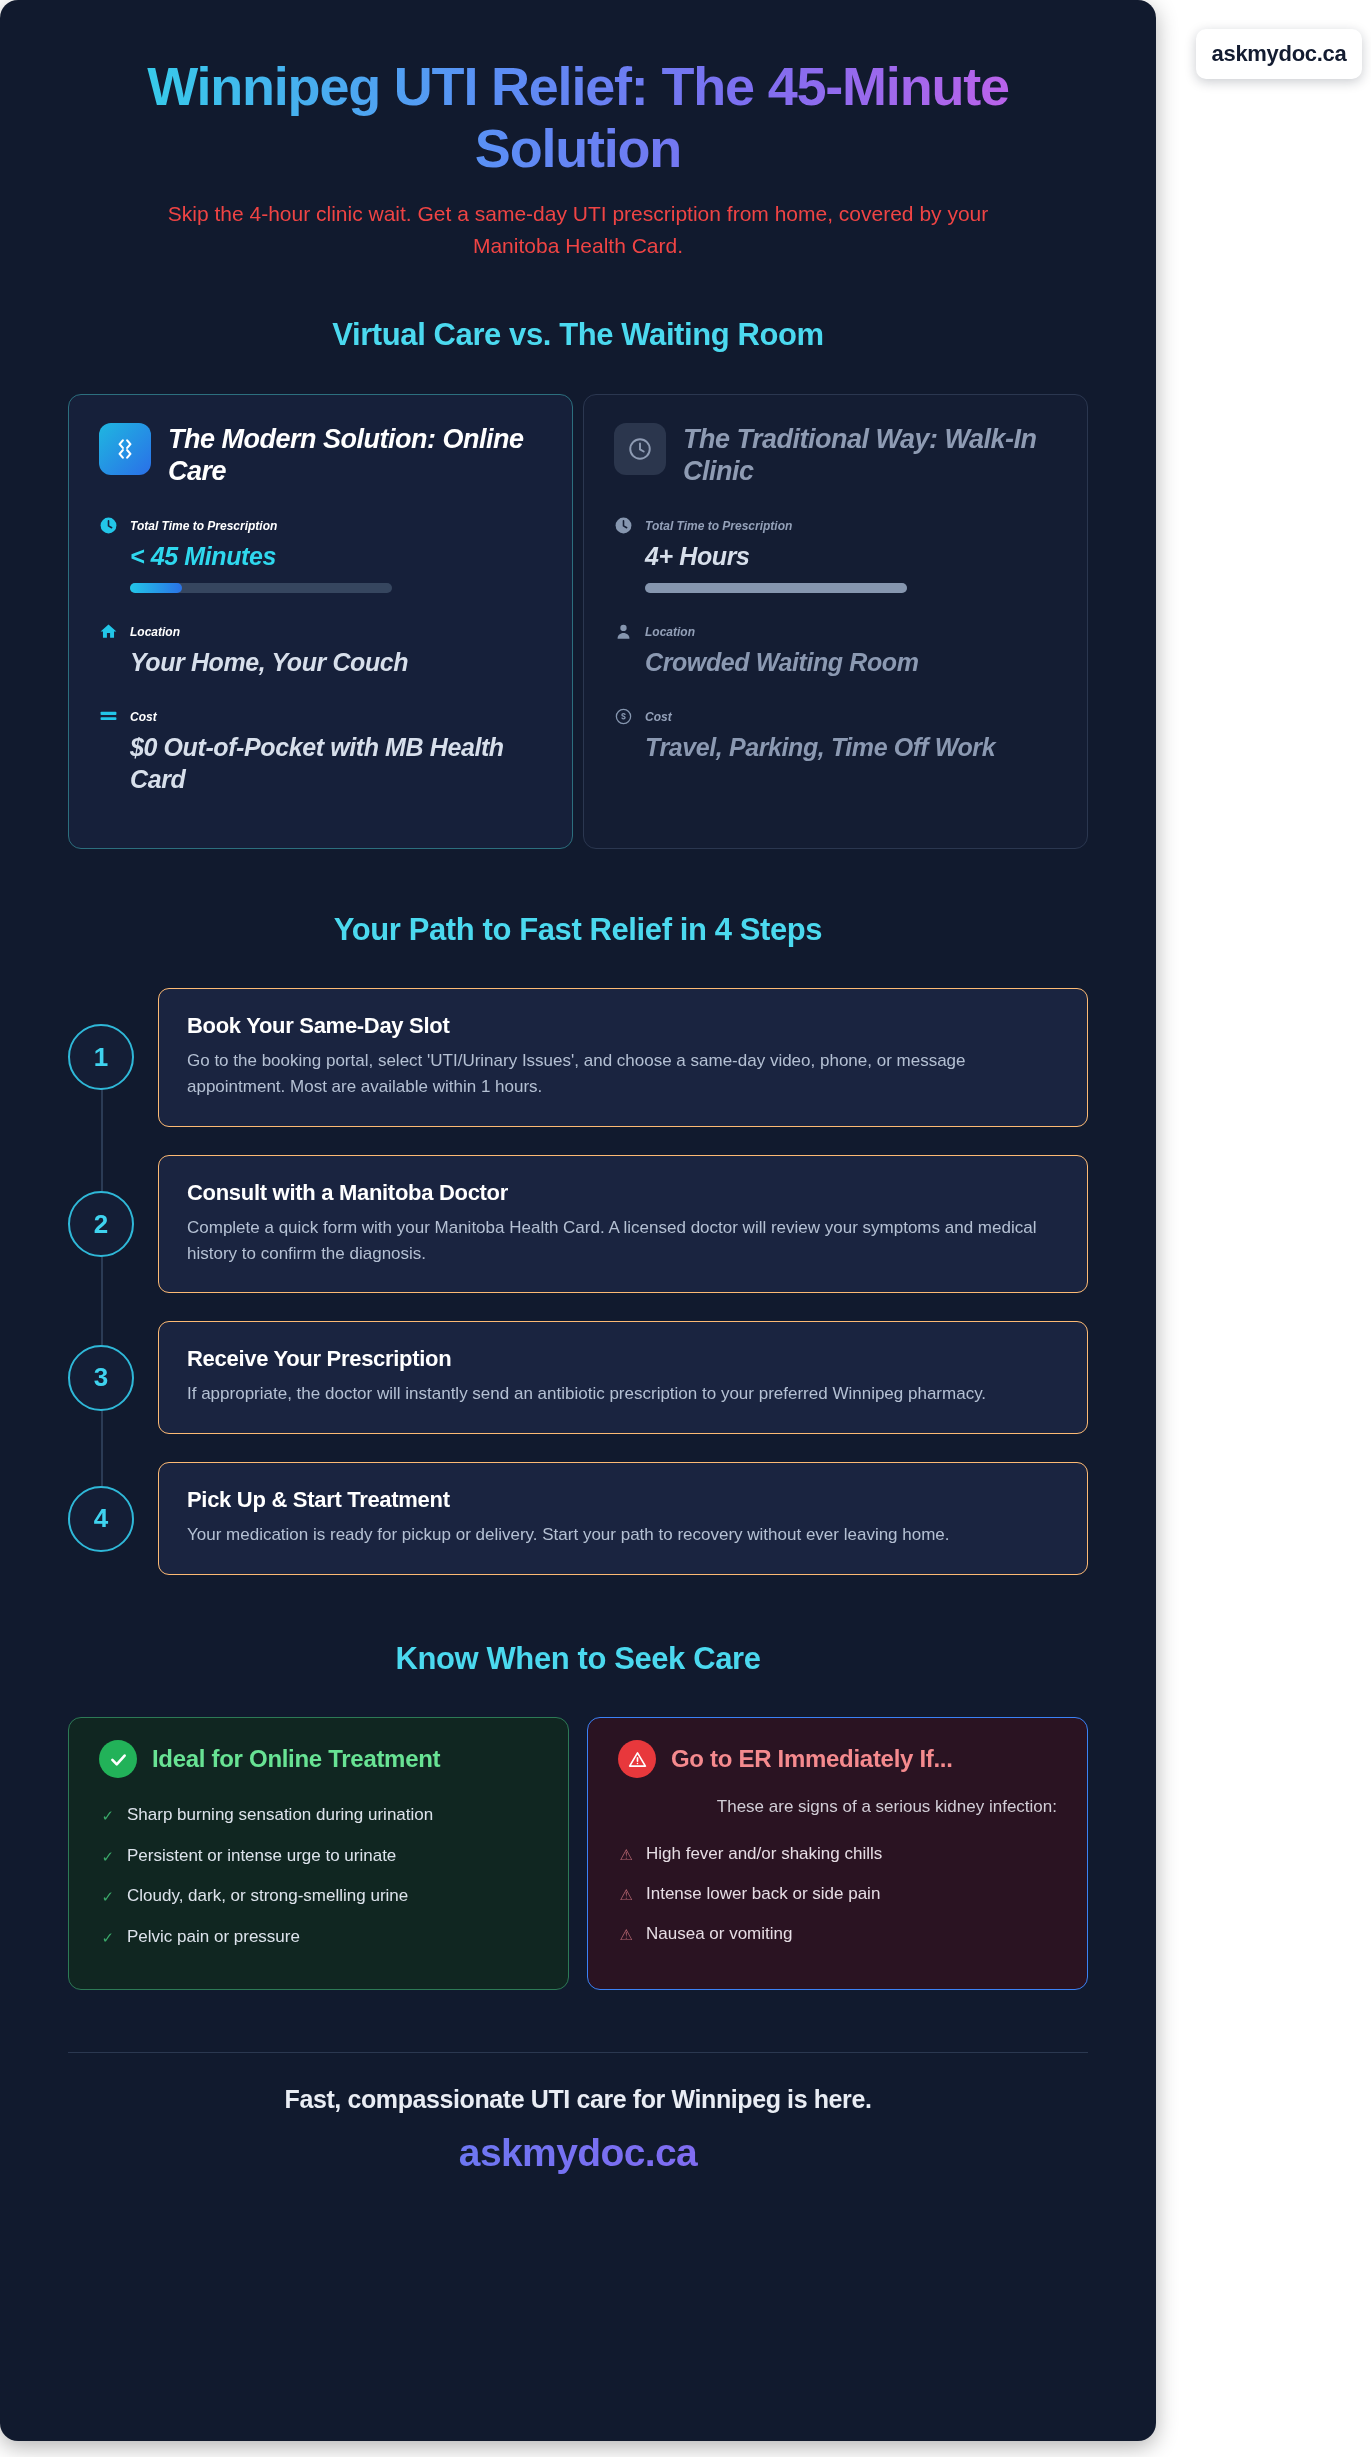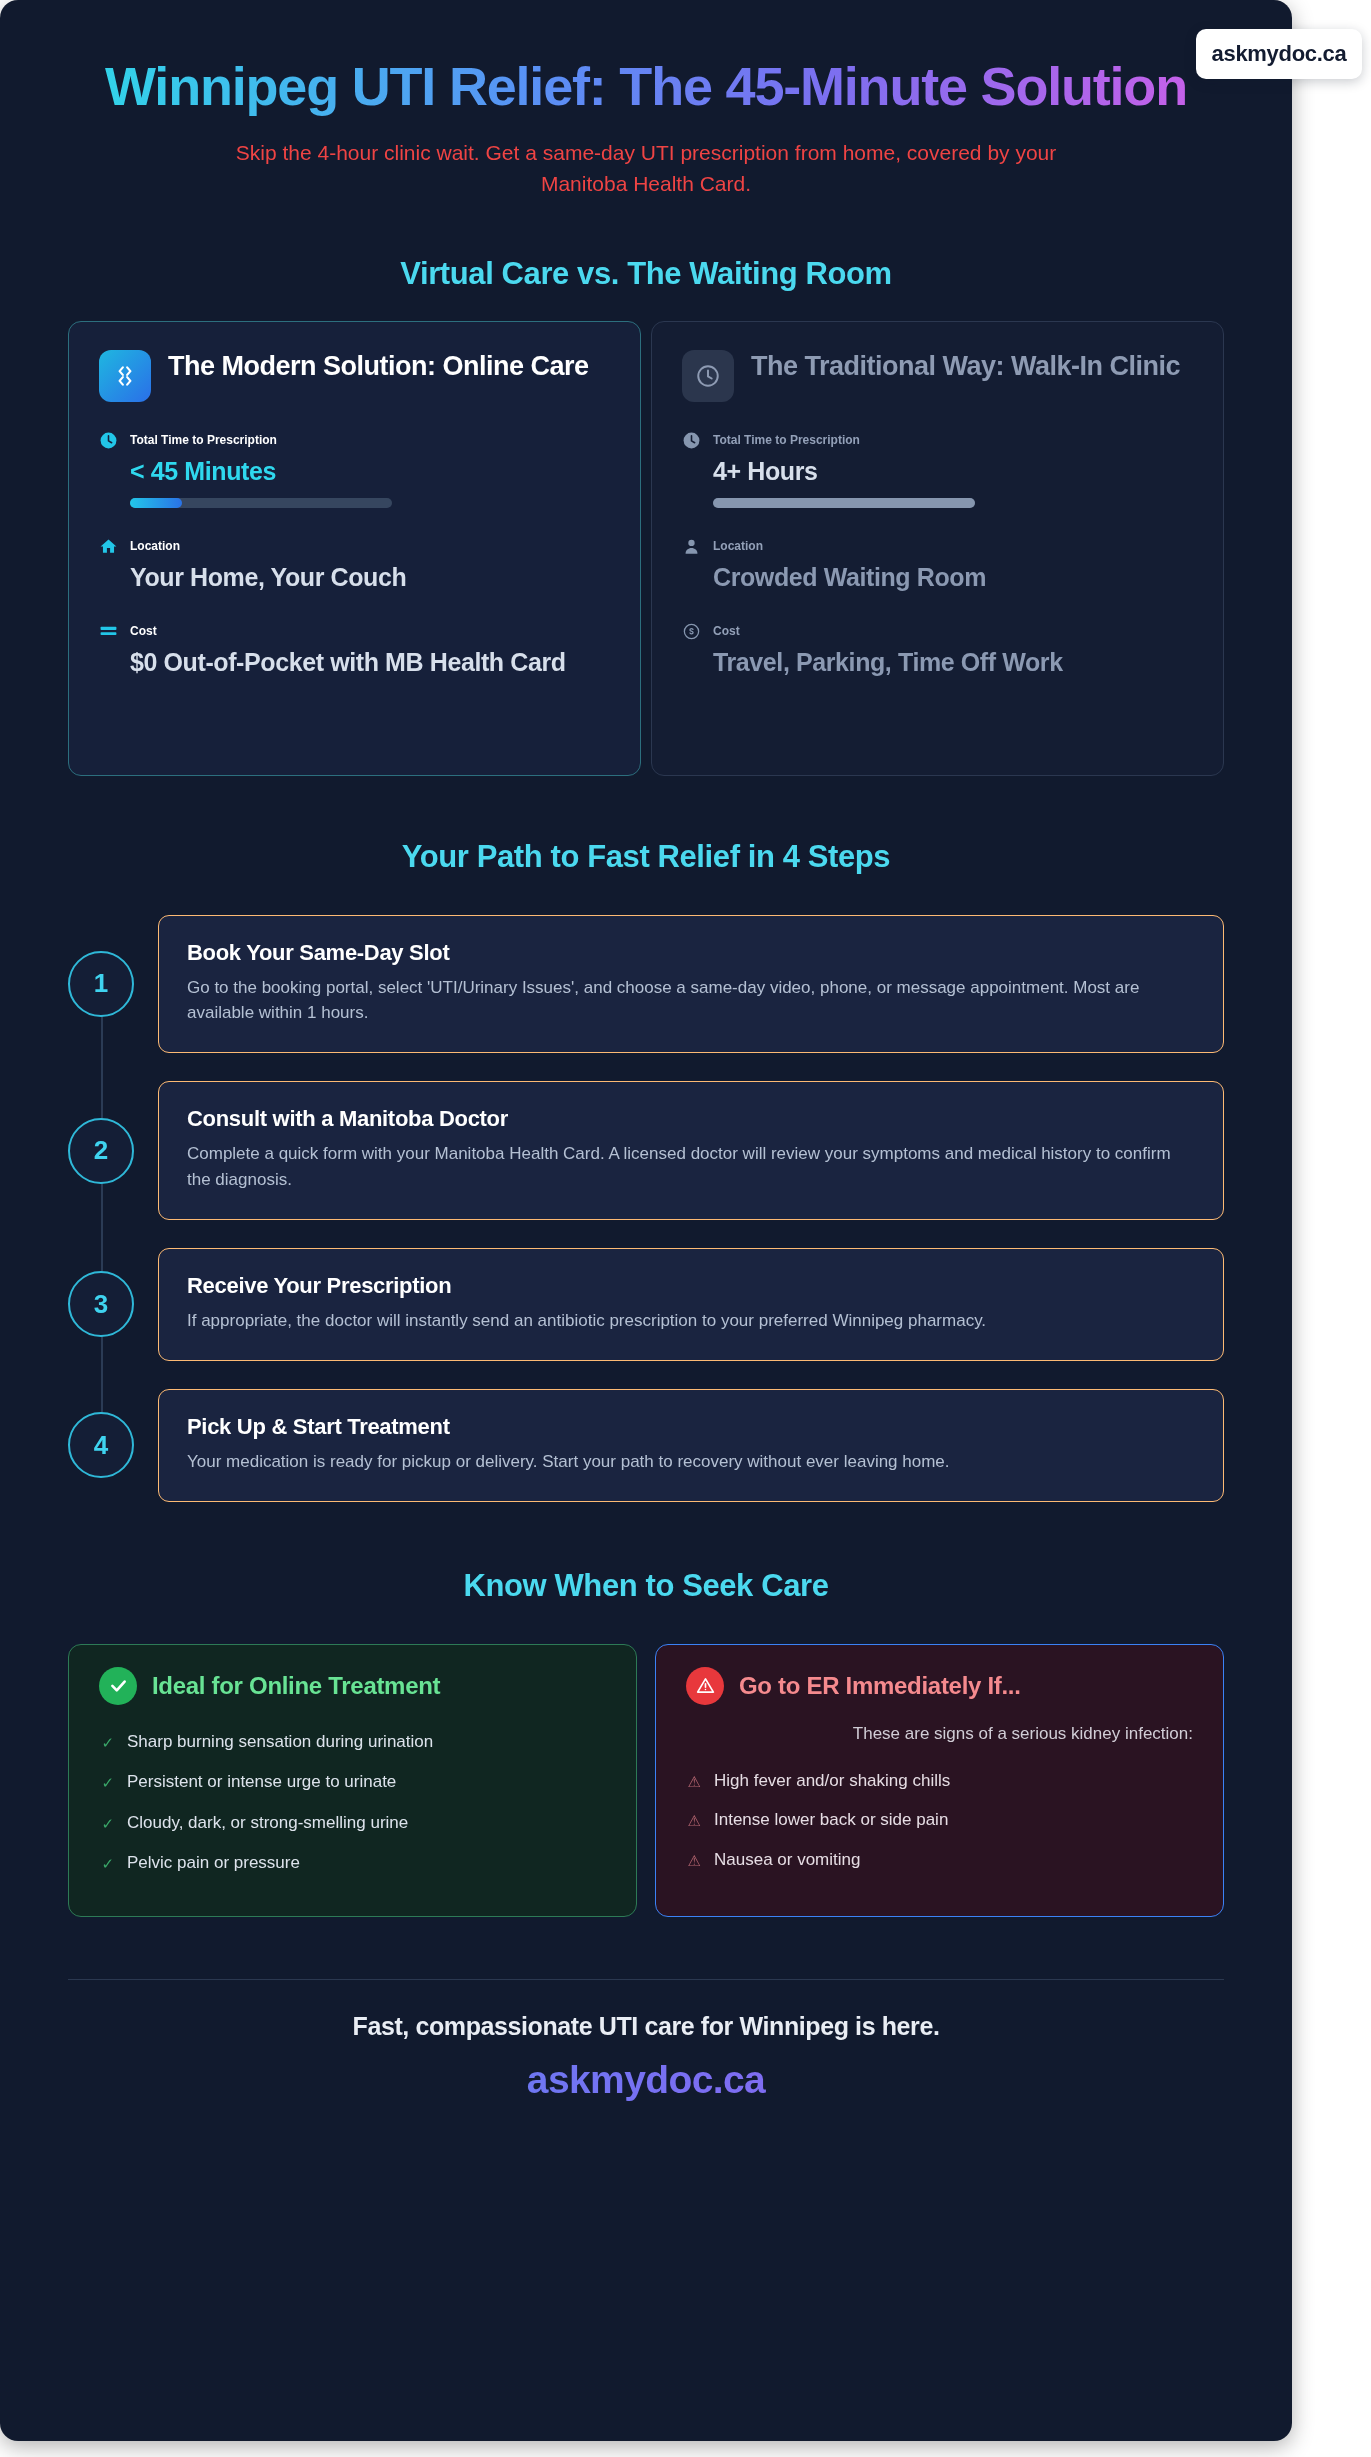--- a/index.html
+++ b/index.html
@@ -13,21 +13,21 @@
   .page {
     position: relative;
     width: 1371px;
     height: 2457px;
     background: #ffffff;
   }
   .panel {
     position: absolute;
     left: 0px;
     top: 0px;
-    width: 1292px;
+    width: 1156px;
     height: 2441px;
     background: #111a2e;
     border-radius: 18px;
     box-shadow: 0 6px 22px rgba(0,0,0,0.30);
     overflow: hidden;
   }
   .brand-badge {
     position: absolute;
     left: 1196px;
     top: 29px;
@@ -77,21 +77,22 @@
     font-weight: bold;
     color: #4bd9ef;
     letter-spacing: -0.4px;
   }
 
   
   .compare-grid {
     display: grid;
     grid-template-columns: 1fr 1fr;
     gap: 10px;
-    margin-top: 29px;
+    margin-top: 41px;
+    font-style: italic;
   }
   .cmp-card {
     border-radius: 13px;
     padding: 28px 30px 30px 30px;
     min-height: 455px;
   }
   .cmp-card.modern {
     background: #16203a;
     border: 1px solid #2c6f7e;
   }

